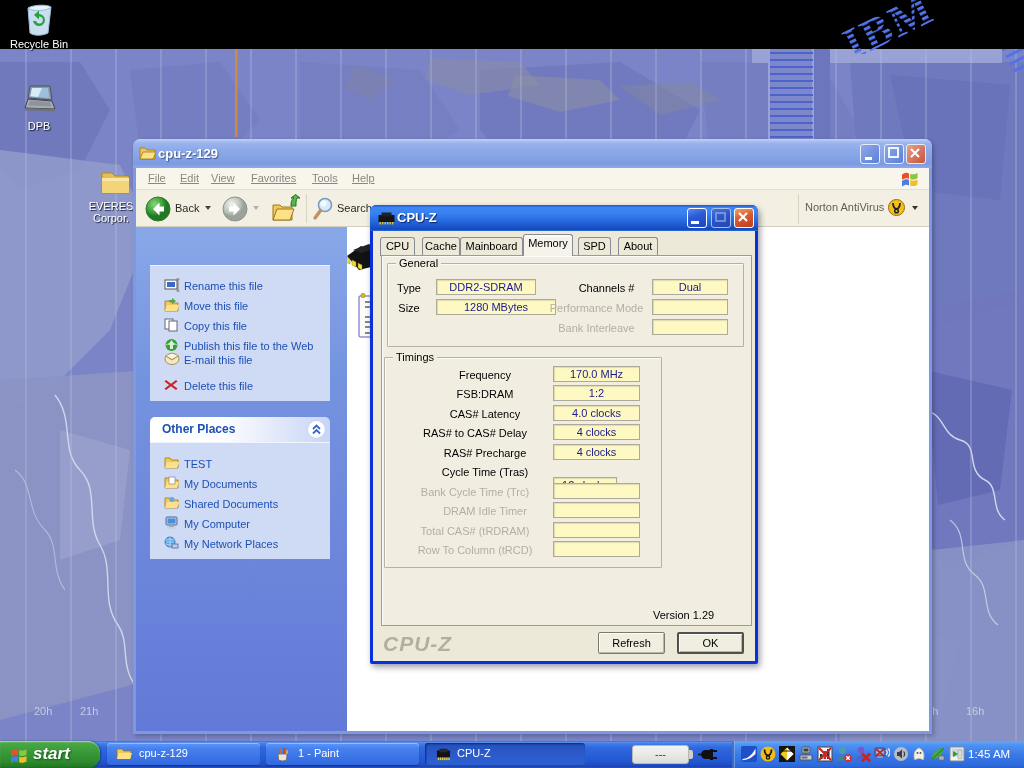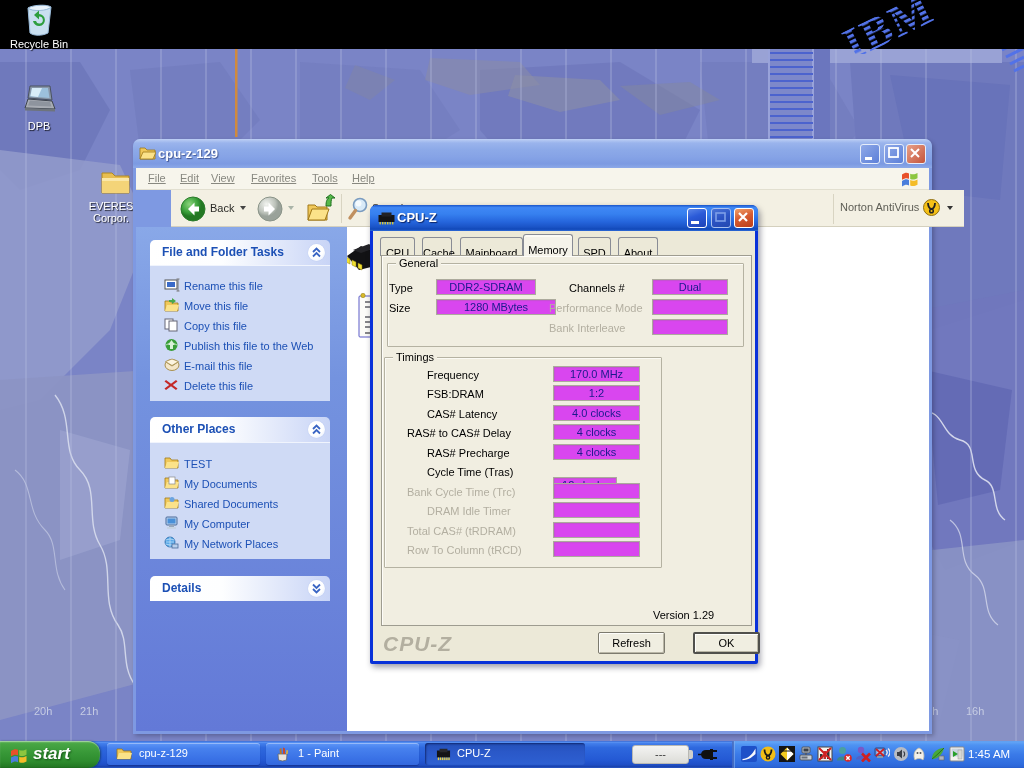--- a/index.html
+++ b/index.html
@@ -12,45 +12,45 @@
 .dlabel { color:#fff; font-size:11px; text-align:center; text-shadow:1px 1px 1px rgba(0,0,0,.8); }
 
 #explorer { left:133px; top:139px; width:799px; height:595px; background:#7E99E2; border-radius:8px 8px 0 0;
   box-shadow: 2px 2px 4px rgba(0,0,20,.25); }
 #exp-title { left:0; top:0; width:799px; height:29px; border-radius:7px 7px 0 0;
   background:linear-gradient(180deg,#BDCFF5 0%,#9AB4EC 14%,#8CA9E8 38%,#86A3E6 62%,#7C9AE2 86%,#8DA9E8 100%); }
 #exp-title .ttext { left:25px; top:7px; color:#fff; font-size:13px; font-weight:bold; text-shadow:1px 1px 1px rgba(60,80,140,.9); }
 .capbtn { top:5px; width:20px; height:20px; border-radius:3px; border:1px solid #E6EDFA; }
 #exp-menu { left:3px; top:29px; width:793px; height:22px; background:#F7F5EC; border-bottom:1px solid #E2DFD0; }
 #exp-menu span { position:absolute; top:4px; font-size:11px; color:#888880;text-decoration:underline; }
-#exp-tool { left:3px; top:51px; width:793px; height:37px; background:#F3F0E3; border-bottom:1px solid #D4D0BE;margin-left:35px; }
+#exp-tool { left:3px; top:51px; width:793px; height:37px; background:#F3F0E3; border-bottom:1px solid #D4D0BE; }
 #exp-content { left:3px; top:88px; width:793px; height:504px; background:#fff; }
 #sidebar { left:0; top:0; width:211px; height:504px; background:linear-gradient(180deg,#89A8E8 0%,#7493DF 30%,#6379D7 100%); }
 .panel { position:absolute; left:14px; width:180px; }
 .phead { position:absolute; left:0; top:0; width:180px; height:25px; border-radius:5px 5px 0 0;
   background:linear-gradient(90deg,#FFFFFF 0%,#FDFEFF 40%,#C8D4F6 100%); }
 .phead .pt { position:absolute; left:12px; top:5px; font-size:12px; font-weight:bold; color:#1C50B5; }
 .pbody { position:absolute; left:0; top:25px; width:180px; background:#CFDAF5; border-top:1px solid #F0F4FD; }
 .pitem { position:absolute; left:14px; height:16px; font-size:11px; color:#1C50B5; white-space:nowrap; }
 .pitem .itxt { position:absolute; left:20px; top:2px; }
 .chev { position:absolute; right:5px; top:4px; width:17px; height:17px; border-radius:50%; background:radial-gradient(circle at 40% 35%,#ffffff 55%,#DCE6FB); box-shadow:0 0 1px #9FB4E8; color:#3B66C4; font-weight:bold; font-size:9px; text-align:center; line-height:16px; }
 
 #cpuz { left:370px; top:205px; width:388px; height:459px; background:#0831D9; border-radius:7px 7px 2px 2px;
   box-shadow:2px 3px 6px rgba(0,0,30,.4); }
 #cpu-title { left:0; top:0; width:388px; height:26px; border-radius:6px 6px 0 0;
   background:linear-gradient(180deg,#1A55C8 0%,#3F87F5 10%,#3680EF 35%,#2565DC 65%,#1A53C6 85%,#1148B8 93%,#2E6BD8 100%); }
 #cpu-title .ttext { left:27px; top:5px; color:#fff; font-size:13px; font-weight:bold; text-shadow:1px 1px 1px rgba(10,30,90,.9); }
 #cpu-client { left:3px; top:26px; width:382px; height:430px; background:#ECE9D8; }
-.tab { position:absolute; top:6px; height:19px; background:#ECE9D8; border:1px solid #898C95; border-bottom:none; border-radius:3px 3px 0 0; font-size:11px; color:#000; text-align:center; padding-top:9px; }
+.tab { position:absolute; top:6px; height:19px; background:#ECE9D8; border:1px solid #898C95; border-bottom:none; border-radius:3px 3px 0 0; font-size:11px; color:#000; text-align:center; padding-top:2px; }
 #tabsel { top:3px; height:22px; background:#F5F3EA; z-index:3; box-shadow:inset 0 2px 0 #FCFBF6; }
 .tabpage2 { position:absolute; left:8px; top:24px; width:371px; height:371px; border:1px solid #9E9C90; box-shadow:inset 1px 1px 0 #FDFCF8; background:#F1EEE1; }
 .grp { position:absolute; border:1px solid #B5B2A2; border-radius:1px; box-shadow:inset 1px 1px 0 #FBFAF4; }
 .grp .gt { position:absolute; left:8px; top:-7px; background:#F1EEE1; padding:0 3px; font-size:11px; color:#000; }
-.fld { position:absolute; height:16px; background:#d946ef; border:1px solid #ACAA9C; box-shadow:inset 1px 1px 1px rgba(130,128,110,.25); color:#1A1A8C; font-size:11px; text-align:center; line-height:14px; }
-.lbl { position:absolute; font-size:11px; color:#000; text-align:left; }
+.fld { position:absolute; height:16px; background:#fef9c3; border:1px solid #ACAA9C; box-shadow:inset 1px 1px 1px rgba(130,128,110,.25); color:#1A1A8C; font-size:11px; text-align:center; line-height:14px; }
+.lbl { position:absolute; font-size:11px; color:#000; text-align:center; }
 .lbl.gray, .glbl { color:#B3AFA1; }
 .cbtn { position:absolute; width:67px; height:22px; background:#F0EEE1; border:1px solid #7C7A6E; border-radius:2px; box-shadow:inset 1px 1px 0 #FDFDFA, inset -1px -1px 0 #B9B6A6; font-size:11px; color:#000; text-align:center; line-height:20px; }
 
 #taskbar { left:0; top:741px; width:1024px; height:27px;
   background:linear-gradient(180deg,#2C5AC8 0%,#5E97F4 4%,#4480EC 8%,#2E68DE 25%,#2459D4 70%,#1F4EC6 88%,#1A43AE 95%,#2B57C4 100%); }
 .taskbtn { position:absolute; top:2px; height:22px; border-radius:3px; font-size:11px; color:#fff;
   background:linear-gradient(180deg,#5F97F8 0%,#4781EE 25%,#3A72E6 70%,#3368DE 100%); box-shadow:inset 0 1px 0 rgba(255,255,255,.35), 0 1px 1px rgba(0,0,60,.3); }
 .taskbtn .btxt { position:absolute; left:32px; top:4px; white-space:nowrap; }
 #tray { left:732px; top:0; width:292px; height:27px; background:linear-gradient(180deg,#68AAF8 0%,#4E92F2 15%,#3A7AE8 50%,#2F6CDE 85%,#2A62D2 100%); box-shadow:inset 2px 0 1px rgba(20,50,150,.5), inset 3px 0 0 rgba(160,200,250,.5); }
 .tico { position:absolute; top:5px; width:16px; height:16px; }
@@ -293,47 +293,41 @@
           <line x1="7" y1="14" x2="12" y2="14"></line>
           <line x1="7" y1="24" x2="12" y2="24"></line>
           <line x1="7" y1="29" x2="12" y2="29"></line>
           <line x1="7" y1="34" x2="12" y2="34"></line>
           <line x1="7" y1="40" x2="12" y2="40"></line>
         </g>
     </svg>
     <div id="sidebar" class="abs">
 
       <div class="panel" style="top:13px;height:161px">
-        <div class="phead">
-            <div class="pt">File and Folder Tasks</div>
-            <div class="chev"><svg width="17" height="17" viewBox="0 0 17 17">
-                <path d="M5,8 L8.5,4.5 L12,8 M5,12.5 L8.5,9 L12,12.5" fill="none" stroke="#3B66C4" stroke-width="1.8"></path>
-              </svg></div>
-          </div>
         <div class="pbody" style="height:136px"></div>
         <div class="pitem" style="top:38px"><svg width="17" height="14" viewBox="0 0 17 14">
               <rect x="1" y="2" width="12" height="9" fill="#fff" stroke="#555" stroke-width="1"></rect>
               <rect x="3" y="4" width="8" height="5" fill="#3A6AC8"></rect>
               <path d="M14,1 L14,13 M12.5,1 L15.5,1 M12.5,13 L15.5,13" stroke="#777" stroke-width="1"></path>
             </svg><span class="itxt">Rename this file</span></div>
         <div class="pitem" style="top:58px"><svg width="16" height="14" viewBox="0 0 16 14">
               <path d="M1,3 L6,3 L7.5,5 L14,5 L14,13 L1,13 Z" fill="#F0C85A" stroke="#A07818" stroke-width="0.8"></path>
               <path d="M1,13 L3,7 L15,7 L13,13 Z" fill="#FBE289"></path>
               <path d="M8,0 L12,3 L8,6 L8,4 L5,4 L5,2 L8,2 Z" fill="#4AA84A"></path>
             </svg><span class="itxt">Move this file</span></div>
         <div class="pitem" style="top:78px"><svg width="15" height="14" viewBox="0 0 15 14">
               <rect x="1" y="1" width="8" height="10" fill="#fff" stroke="#667" stroke-width="1"></rect>
               <rect x="5" y="3" width="8" height="10" fill="#fff" stroke="#667" stroke-width="1"></rect>
             </svg><span class="itxt">Copy this file</span></div>
         <div class="pitem" style="top:98px"><svg width="15" height="14" viewBox="0 0 15 14">
               <circle cx="7.5" cy="7" r="6" fill="#3A9E3A"></circle>
               <path d="M2,7 Q7.5,3 13,7" stroke="#B8E0B8" stroke-width="1" fill="none"></path>
               <path d="M7.5,2 L11,7 L9,7 L9,11 L6,11 L6,7 L4,7 Z" fill="#D8F0D8"></path>
             </svg><span class="itxt">Publish this file to the Web</span></div>
-        <div class="pitem" style="top:118px"><svg width="16" height="13" viewBox="0 0 16 13">
+        <div class="pitem" style="top:112px"><svg width="16" height="13" viewBox="0 0 16 13">
               <ellipse cx="8" cy="7" rx="7" ry="5.5" fill="#F4E6C8" stroke="#A89050" stroke-width="1"></ellipse>
               <path d="M2,4 L8,8 L14,4" stroke="#A89050" stroke-width="1" fill="none"></path>
               <path d="M1.5,3.5 L8,1 L14.5,3.5 L8,7.5 Z" fill="#FCF4E0" stroke="#A89050" stroke-width="0.8"></path>
             </svg><span class="itxt">E-mail this file</span></div>
         <div class="pitem" style="top:138px"><svg width="14" height="14" viewBox="0 0 14 14">
               <path d="M2,2 L7,5.8 L12,2 L13.5,3.5 L8.8,7 L13.5,10.5 L12,12 L7,8.2 L2,12 L0.5,10.5 L5.2,7 L0.5,3.5 Z" fill="#C42828"></path>
             </svg><span class="itxt">Delete this file</span></div>
       </div>
 
       <div class="panel" style="top:190px;height:142px">
@@ -364,28 +358,20 @@
               <rect x="5" y="9" width="5" height="2" fill="#98A8BC"></rect>
               <rect x="3" y="11" width="9" height="2" fill="#C8D4E4"></rect>
             </svg><span class="itxt">My Computer</span></div>
         <div class="pitem" style="top:119px"><svg width="15" height="14" viewBox="0 0 15 14">
               <circle cx="6" cy="6" r="5" fill="#58A8E8" stroke="#2A6AA8" stroke-width="0.8"></circle>
               <path d="M1.5,4 Q6,2 10.5,4 M1.5,8 Q6,10 10.5,8 M6,1 L6,11 M2,6 L10,6" stroke="#C8E4F8" stroke-width="0.7" fill="none"></path>
               <rect x="8" y="8" width="6" height="4" fill="#B8D0EC" stroke="#4A6A9A" stroke-width="0.8"></rect>
             </svg><span class="itxt">My Network Places</span></div>
       </div>
 
-      <div class="panel" style="top:349px;height:25px">
-        <div class="phead">
-            <div class="pt">Details</div>
-            <div class="chev"><svg width="17" height="17" viewBox="0 0 17 17">
-                <path d="M5,4.5 L8.5,8 L12,4.5 M5,9 L8.5,12.5 L12,9" fill="none" stroke="#3B66C4" stroke-width="1.8"></path>
-              </svg></div>
-          </div>
-      </div>
     </div>
   </div>
 </div>
 
 <div id="cpuz" class="abs">
   <div id="cpu-title" class="abs">
     <svg class="abs" style="left:8px;top:5px" width="17" height="16" viewBox="0 0 17 16">
       <rect x="0.5" y="5" width="16" height="7" fill="#141416"></rect>
       <rect x="3.5" y="2.5" width="10" height="4" fill="#222226"></rect>
       <g fill="#D8C838">
@@ -404,21 +390,21 @@
     <div class="abs capbtn" style="left:341px;top:3px;background:linear-gradient(160deg,#4A74D8 0%,#2B53C4 50%,#2348B0 100%);border-color:#A8C0F0"><svg width="18" height="18">
           <rect x="4" y="4" width="9" height="8" fill="none" stroke="#7E9FE8" stroke-width="1.6"></rect>
         </svg></div>
     <div class="abs capbtn" style="left:364px;top:3px;background:linear-gradient(160deg,#F0A068,#D75C32 45%,#BC3E18 100%);border-color:#fff"><svg width="18" height="18">
           <path d="M4,4 L12,12 M12,4 L4,12" stroke="#fff" stroke-width="2.2"></path>
         </svg></div>
   </div>
   <div id="cpu-client" class="abs">
 
     <div class="tab" style="left:7px;width:35px">CPU</div>
-    <div class="tab" style="left:49px;width:30px">Cache</div>
+    <div class="tab" style="left:49px;width:38px">Cache</div>
     <div class="tab" style="left:87px;width:63px">Mainboard</div>
     <div class="tab" style="left:205px;width:33px">SPD</div>
     <div class="tab" style="left:245px;width:40px">About</div>
     <div class="tab" id="tabsel" style="left:150px;width:50px">Memory</div>
     <div class="tabpage2"></div>
 
     <div class="grp" style="left:14px;top:32px;width:357px;height:84px">
         <div class="gt">General</div>
       </div>
     <div class="lbl" style="left:16px;top:51px;width:40px">Type</div>
@@ -453,21 +439,21 @@
     <div class="fld" style="left:180px;top:271px;width:87px"></div>
     <div class="lbl gray" style="left:34px;top:294px;width:136px">Total CAS# (tRDRAM)</div>
     <div class="fld" style="left:180px;top:291px;width:87px"></div>
     <div class="lbl gray" style="left:34px;top:313px;width:136px">Row To Column (tRCD)</div>
     <div class="fld" style="left:180px;top:310px;width:87px"></div>
 
     <div class="abs" style="left:280px;top:378px;width:80px;font-size:11px;color:#000;text-align:left">Version 1.29</div>
 
     <div class="abs" style="left:10px;top:401px;font-size:21px;font-weight:bold;font-style:italic;color:#B3AFA0;letter-spacing:1px">CPU-Z</div>
     <div class="cbtn" style="left:225px;top:401px">Refresh</div>
-    <div class="cbtn" style="left:320px;top:401px;border:2px solid #50504C;line-height:18px">OK</div>
+    <div class="cbtn" style="left:304px;top:401px;border:2px solid #50504C;line-height:18px">OK</div>
   </div>
 </div>
 
 <div id="taskbar" class="abs">
   <div class="abs" style="left:0;top:0;width:100px;height:27px;border-radius:0 12px 12px 0;background:linear-gradient(180deg,#6CBA66 0%,#48A644 10%,#379737 45%,#2E8C2E 75%,#247A24 94%,#1E6A1E 100%);box-shadow:inset 0 1px 1px rgba(255,255,255,.4), 1px 0 2px rgba(0,30,0,.4)">
     <svg class="abs" style="left:9px;top:4px" width="20" height="20" viewBox="0 0 20 20">
       <path d="M2,6 C5,3.8 7,3.8 9,4.8 L9,10.3 C7,9.3 5,9.3 2,11.3 Z" fill="#E8502A"></path>
       <path d="M10.2,5 C12.7,5.8 14.7,5.8 17.5,4.2 L17.5,9.7 C14.7,11.2 12.7,11.2 10.2,10.4 Z" fill="#8CC63F"></path>
       <path d="M2,12.6 C5,10.6 7,10.6 9,11.6 L9,17.2 C7,16.2 5,16.2 2,18.2 Z" fill="#4A7EDC"></path>
       <path d="M10.2,11.7 C12.7,12.5 14.7,12.5 17.5,11 L17.5,16.5 C14.7,18 12.7,18 10.2,17.2 Z" fill="#F4BC28"></path>

